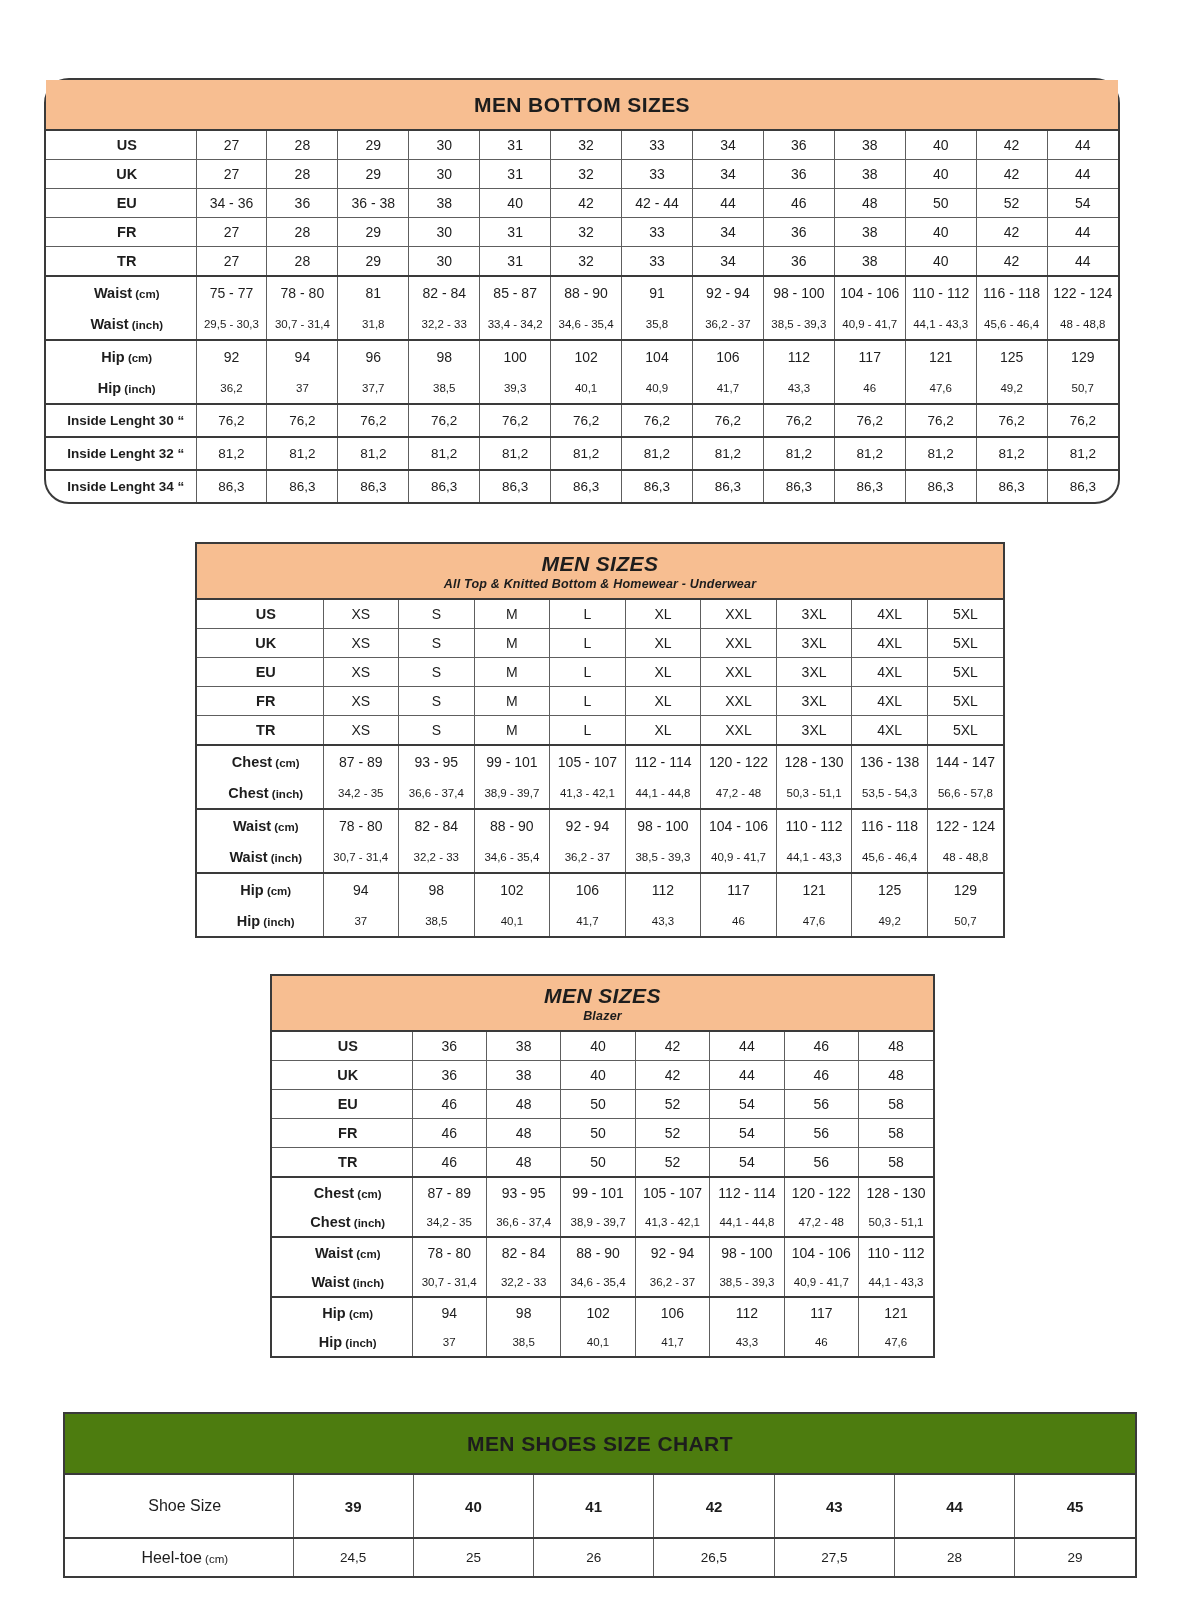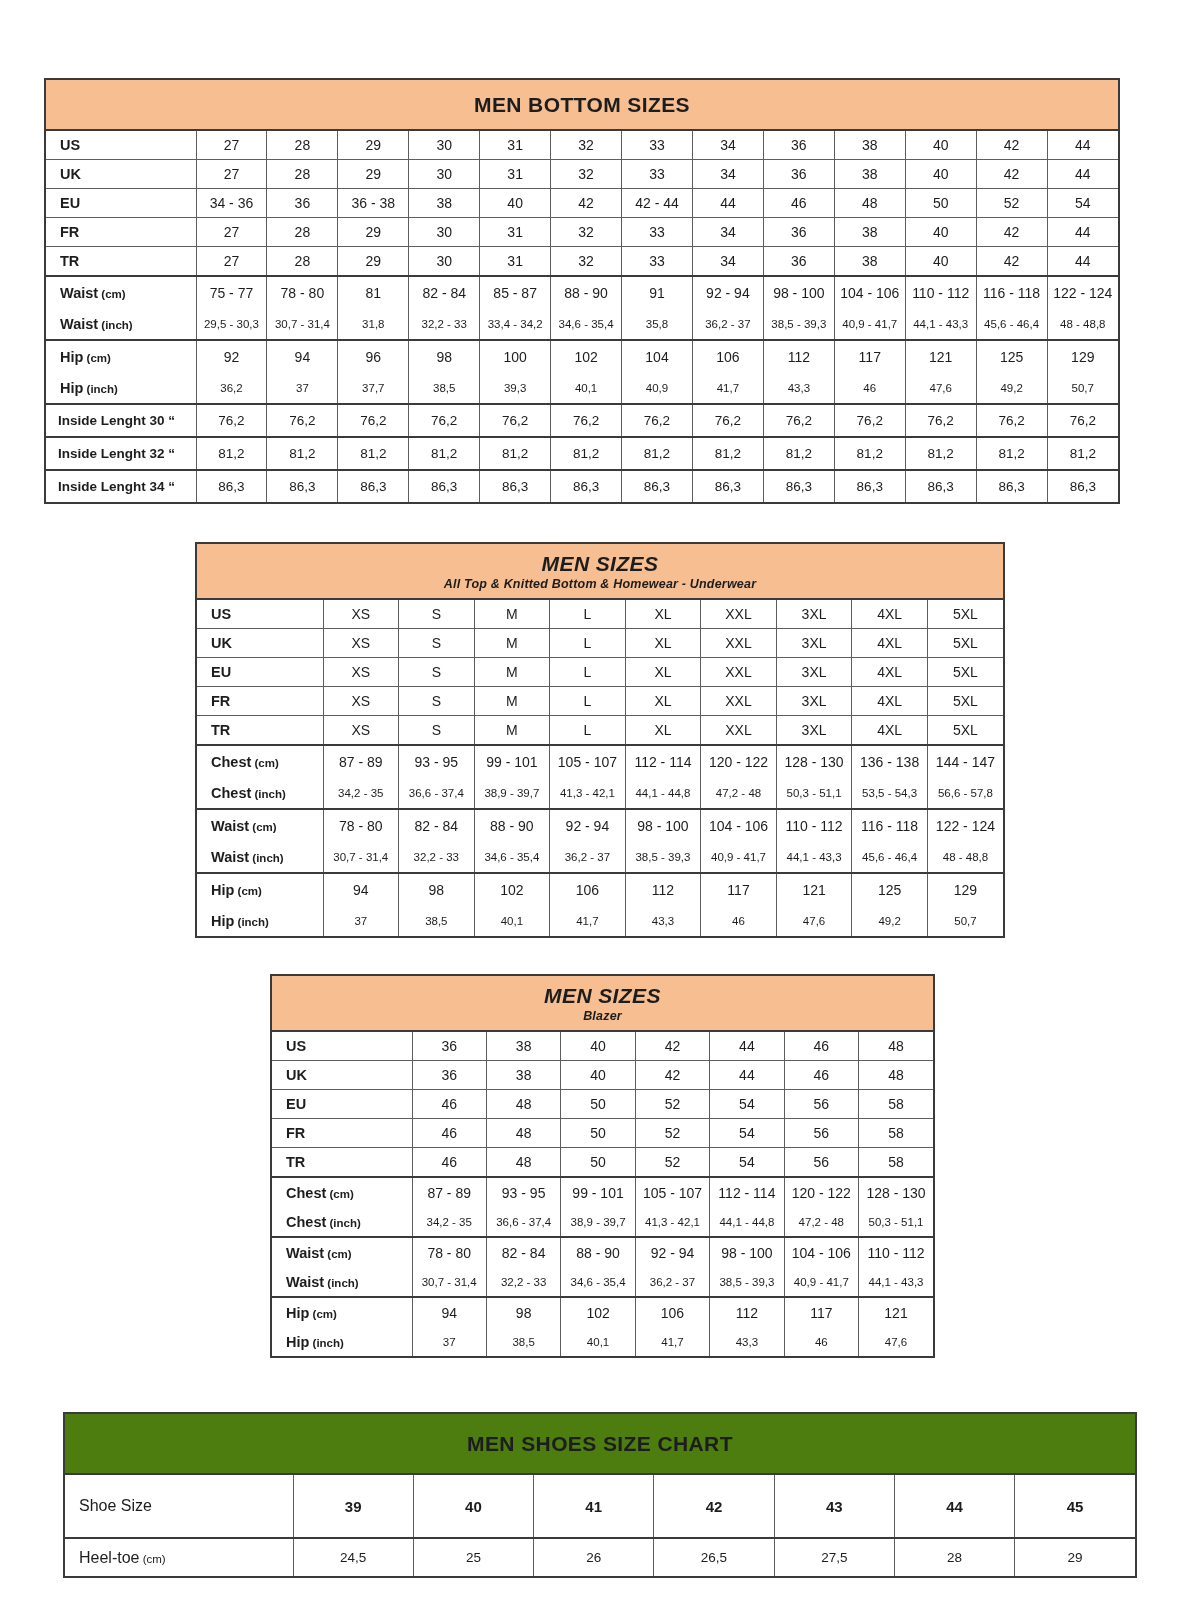--- a/index.html
+++ b/index.html
@@ -10,21 +10,21 @@
     height: 1605px;
     font-family: "Liberation Sans", sans-serif;
     color: #1d1d1d;
     -webkit-font-smoothing: antialiased;
   }
   .tbl-wrap {
     border: 2px solid #3a3a3a;
     box-sizing: border-box;
     background: #ffffff;
   }
-  #t0 { margin: 78px 0 0 44px;  width: 1076px; }
+  #t0 { margin: 78px 0 0 44px;  width: 1076px; border-radius: 25px; }
   #t1 { margin: 38px 0 0 195px; width: 810px;  }
   #t2 { margin: 36px 0 0 270px; width: 665px;  }
   #t3 { margin: 54px 0 0 63px;  width: 1074px; }
 
   .band {
     background: #F7BE91;
     border-bottom: 2px solid #3a3a3a;
     text-align: center;
   }
   .band-pad1 { padding: 13px 0 12px; }   
@@ -51,21 +51,21 @@
     border-left: 1px solid #5e5e5e;
     text-align: center;
     vertical-align: middle;
     padding: 0 2px;
     font-size: 14px;
     overflow: hidden;
     white-space: nowrap;
   }
   td:first-child { border-left: none; }
   td.label {
-    text-align: left;
+    text-align: center;
     padding-left: 14px;
     font-weight: bold;
     font-size: 14.5px;
   }
   td.label .unit { font-size: 11.5px; }
 
   tr.g-top  td { border-top: 2px solid #3a3a3a; }
   tr.r-line td { border-top: 1px solid #5e5e5e; }
 
   tr.r-size   td { height: 28px; }

